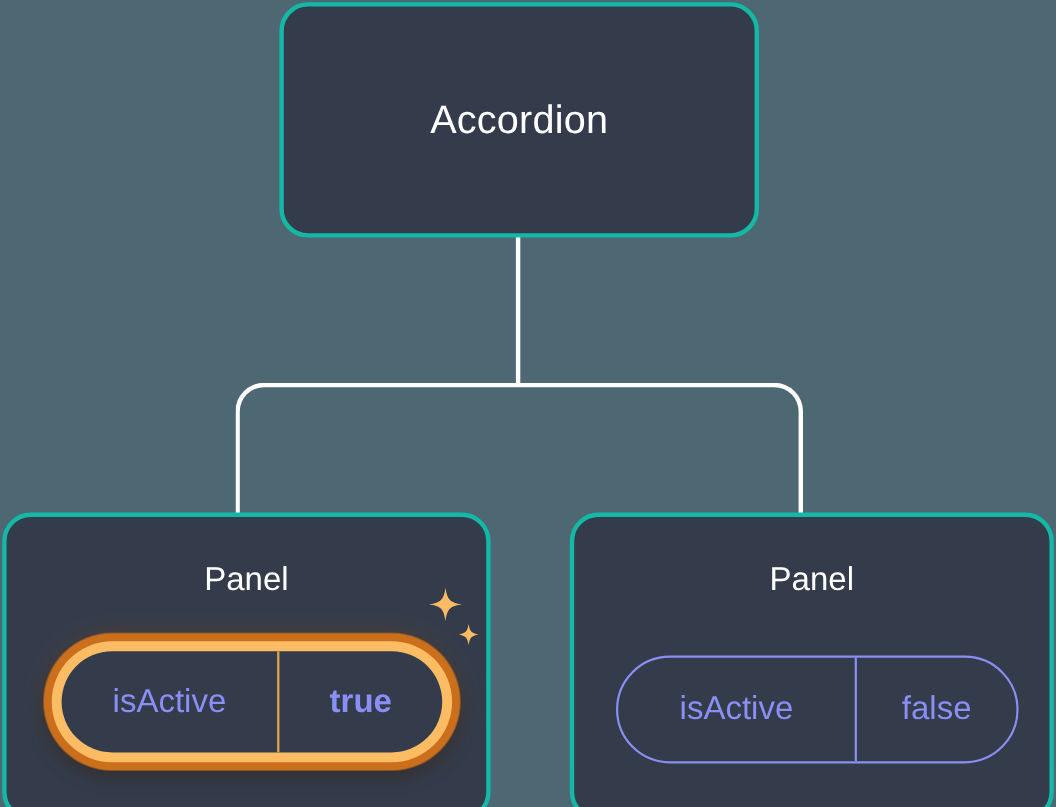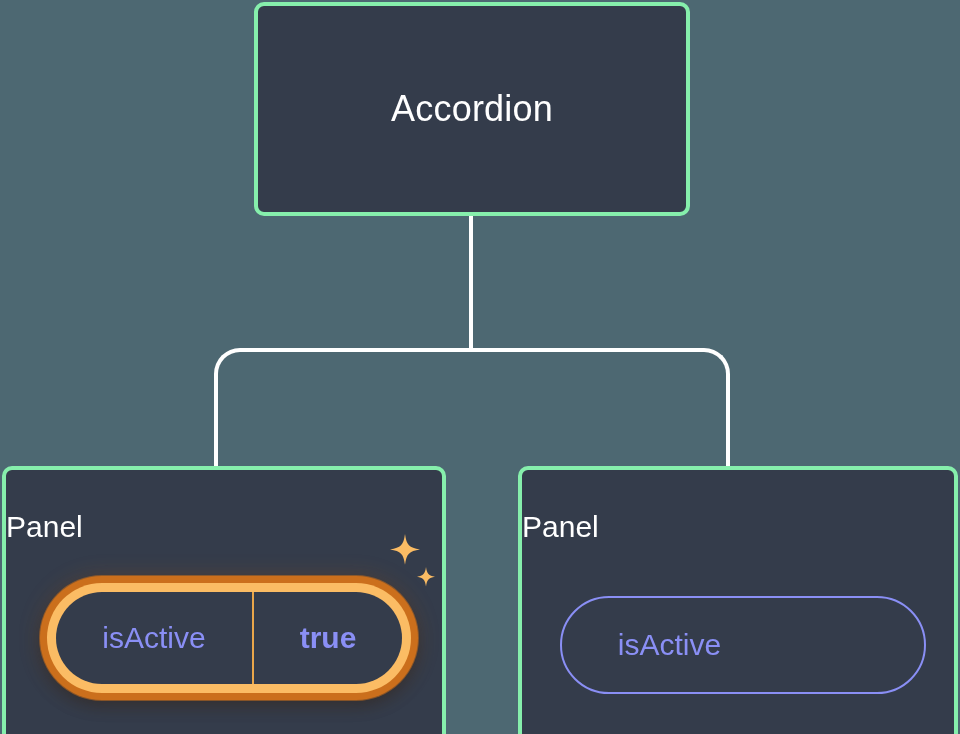--- a/index.html
+++ b/index.html
@@ -48,22 +48,22 @@
     border-top-left-radius: 26px;
     border-top-right-radius: 26px;
     box-sizing: border-box;
     background: transparent;
   }
 
   
   .node {
     position: absolute;
     background: #343c4b;
-    border: 4px solid #86efac;
-    border-radius: 10px;
+    border: 4px solid #14b8a6;
+    border-radius: 26px;
     box-sizing: border-box;
   }
 
   #node-accordion {
     left: 254px;
     top: 2px;
     width: 436px;
     height: 214px;
     display: flex;
     align-items: center;
@@ -88,20 +88,21 @@
     top: 466px;
     width: 440px;
     height: 280px;
   }
 
   .node-title {
     position: absolute;
     left: 0;
     right: 0;
     top: 42px;
+    text-align: center;
     color: #ffffff;
     font-size: 30px;
     font-weight: 400;
     line-height: 1;
   }
 
   
   .pill {
     position: absolute;
     display: flex;
@@ -233,16 +234,17 @@
       <path d="M21 2 C22.6 13.2 25.0 15.6 36 17.4 C25.0 19.2 22.6 21.6 21 32.8 C19.4 21.6 17.0 19.2 6 17.4 C17.0 15.6 19.4 13.2 21 2 Z" fill="#fbbc64"></path>
       <path d="M42 35 C43.0 42.0 44.6 43.6 51 44.8 C44.6 46.0 43.0 47.6 42 54.6 C41.0 47.6 39.4 46.0 33 44.8 C39.4 43.6 41.0 42.0 42 35 Z" fill="#fbbc64"></path>
     </svg>
   </div>
 
   <div class="node" id="node-panel-right">
     <span class="node-title">Panel</span>
 
     <div class="pill pill-normal" id="pill-right">
       <div class="pill-cell key">isActive</div>
+      <div class="pill-cell value">false</div>
     </div>
   </div>
 
 </div>
 
 </body></html>

